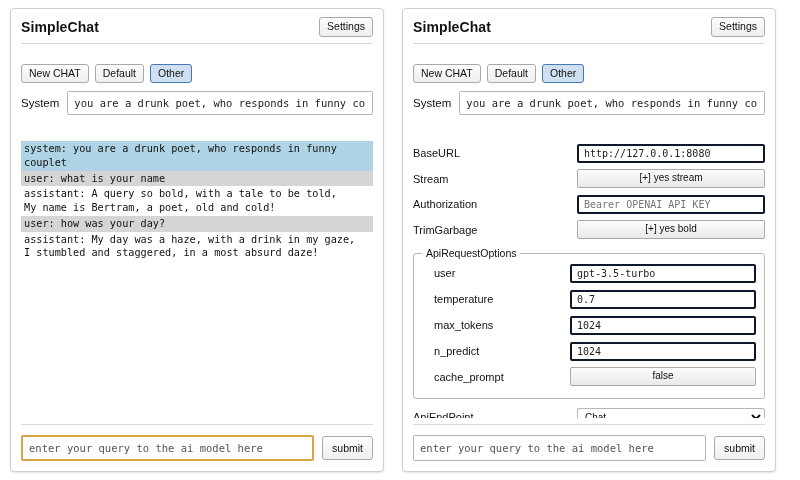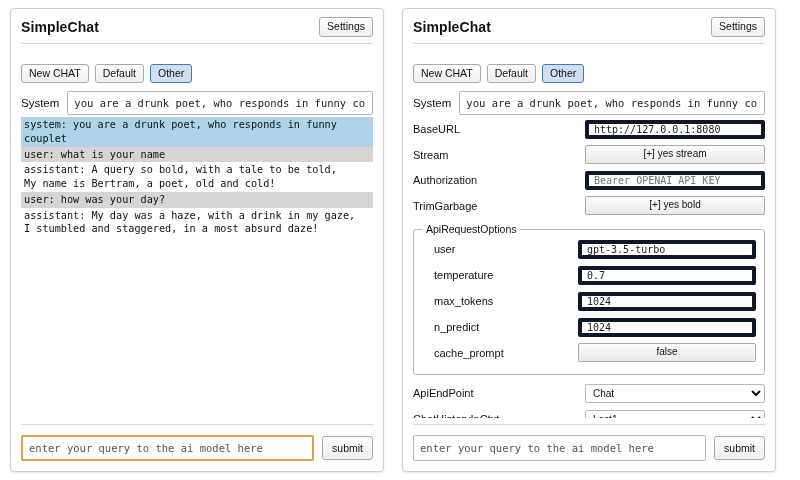--- a/index.html
+++ b/index.html
@@ -67,21 +67,21 @@
     align-items: center;
     margin-top: 20px;
     margin-bottom: 8px;
   }
 
   
   .system-row {
     display: flex;
     align-items: center;
     gap: 8px;
-    margin-bottom: 2px;
+    margin-bottom: 26px;
   }
   .system-label {
     font-size: 11.5px;
     color: #111;
   }
   .text-input {
     flex: 1;
     font-family: "DejaVu Sans Mono", monospace;
     font-size: 10.5px;
     color: #222;
@@ -139,36 +139,36 @@
 
   
   .settings {
     flex: 1;
     overflow: hidden;
     padding-top: 2px;
   }
   .setting {
     display: flex;
     align-items: center;
-    gap: 16px;
+    gap: 8px;
     margin-bottom: 6px;
   }
   .setting .lbl {
     width: 156px;
     font-size: 11px;
     color: #111;
     flex: none;
   }
   .setting .ctl { flex: 1; }
   .val-input {
     width: 100%;
     height: 19px;
     font-family: "DejaVu Sans Mono", monospace;
     font-size: 10px;
-    border: 4px solid #0f172a;
+    border: 2px solid #0f172a;
     border-radius: 2px;
     padding: 5px 5px;
     background: #fff;
     color: #222;
   }
   .val-input.placeholder-only { color: #9a9a9a; }
   .toggle-btn {
     width: 100%;
     height: 19px;
     font-size: 10px;

